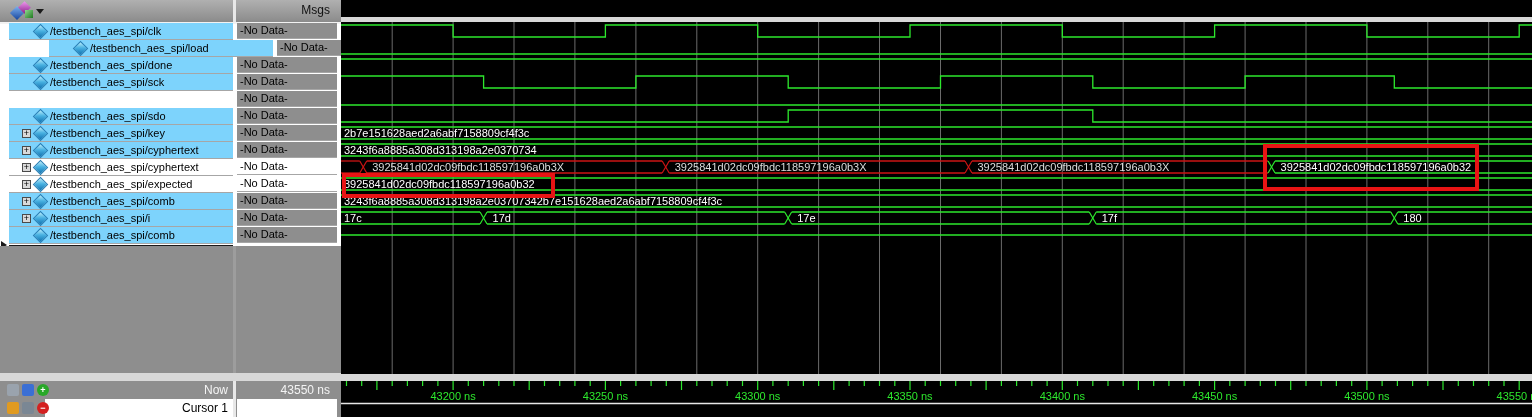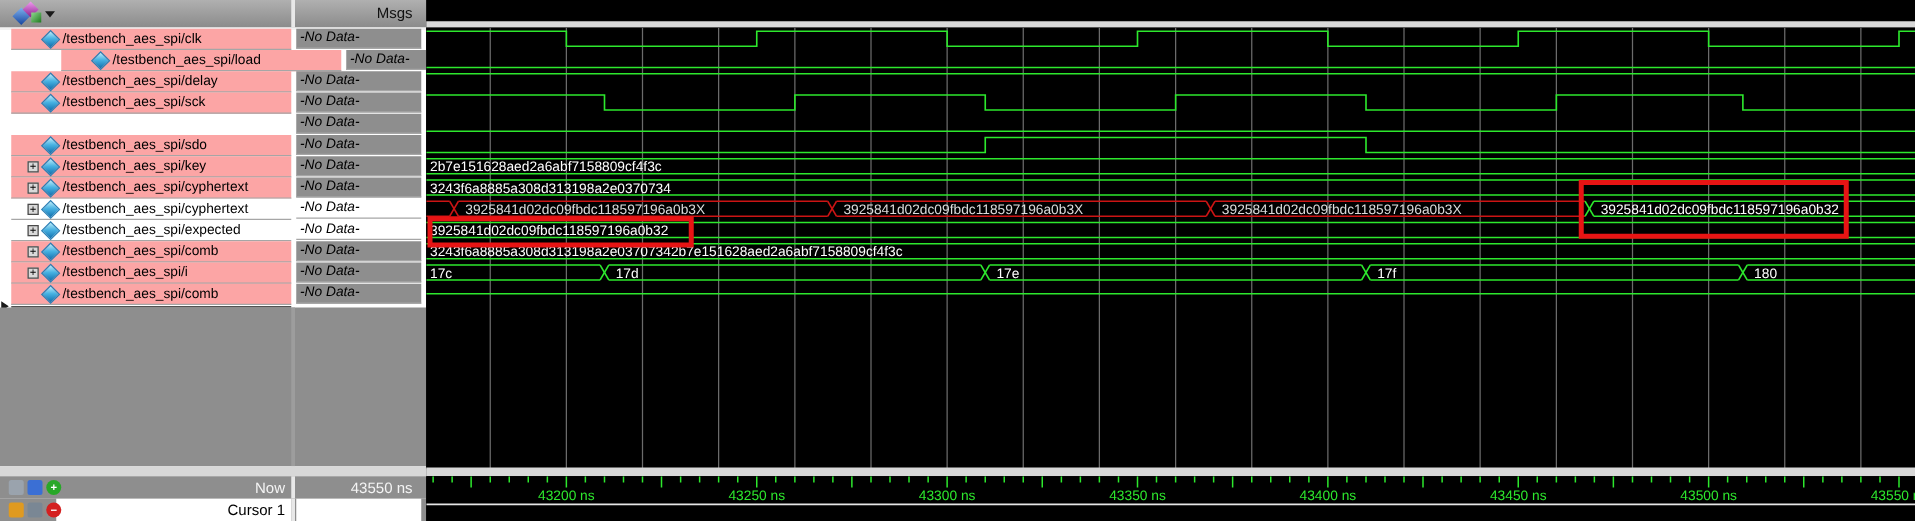--- a/index.html
+++ b/index.html
@@ -15,24 +15,24 @@
   #hdr-icon{position:absolute;left:11px;top:2px;width:30px;height:18px;}
   .dia{position:absolute;transform:rotate(45deg);}
   #hdr-dia-magenta{left:9px;top:1px;width:9px;height:9px;background:linear-gradient(135deg,#f09af0,#8a1f8a);}
   #hdr-dia-blue{left:1px;top:6px;width:10px;height:10px;background:linear-gradient(135deg,#7fb2ef,#16459e);}
   #hdr-sq-green{position:absolute;left:14px;top:8px;width:8px;height:8px;background:linear-gradient(135deg,#8fd98f,#1f7a1f);}
   #hdr-caret{position:absolute;left:36px;top:9px;width:0;height:0;
     border-left:4px solid transparent;border-right:4px solid transparent;border-top:5px solid #1a1a1a;}
   
   #rows{position:absolute;left:0;top:23px;width:341px;}
   .sig-row{position:absolute;left:0;width:341px;height:17px;}
-  .name-cell{position:absolute;left:9px;top:0;width:224px;height:16px;background:#fca5a5;
+  .name-cell{position:absolute;left:9px;top:0;width:224px;height:16px;background:#7dd3fc;
     border-bottom:1px solid #a6a6a6;}
   .msgs-cell{position:absolute;left:237px;top:0;width:100px;height:16px;background:#8e8e8e;
-    border-bottom:1px solid #a6a6a6;font-size:11px;color:#000;padding:1px 12px 0 3px;box-sizing:border-box;font-style:italic;}
+    border-bottom:1px solid #a6a6a6;font-size:11px;color:#000;padding:1px 12px 0 3px;box-sizing:border-box;}
   .sig-row.selected .name-cell,.sig-row.selected .msgs-cell{background:#ffffff;}
   .plus-box{position:absolute;left:13px;top:4px;width:9px;height:9px;background:#d9d9d9;
     border:1px solid #4a4a4a;box-sizing:border-box;font-size:9px;line-height:6px;text-align:center;color:#000;}
   .sig-dia{position:absolute;left:26px;top:3px;width:9px;height:9px;transform:rotate(45deg);
     background:linear-gradient(135deg,#bdeefb,#49b2e2 45%,#0f6fae);border:1px solid #2a7fb5;}
   .sig-label{position:absolute;left:41px;top:2px;font-size:11px;color:#000;white-space:nowrap;}
   #list-end-line{position:absolute;left:9px;top:245px;width:224px;height:1px;background:#1a1a1a;}
   #list-end-tri{position:absolute;left:1px;top:241px;width:0;height:0;
     border-top:4px solid transparent;border-bottom:4px solid transparent;border-left:6px solid #1a1a1a;}
   #panel-filler{position:absolute;left:0;top:246px;width:341px;height:127px;background:#8e8e8e;}
@@ -86,21 +86,21 @@
       <div class="sig-row" style="top: 17px; margin-left: 40px;">
         <div class="name-cell">
           <span class="sig-dia" style="left: 26px;"></span>
           <span class="sig-label">/testbench_aes_spi/load</span>
         </div>
         <div class="msgs-cell">-No Data-</div>
       </div>
       <div class="sig-row" style="top: 34px;">
         <div class="name-cell">
           <span class="sig-dia" style="left: 26px;"></span>
-          <span class="sig-label">/testbench_aes_spi/delay</span>
+          <span class="sig-label">/testbench_aes_spi/done</span>
         </div>
         <div class="msgs-cell">-No Data-</div>
       </div>
       <div class="sig-row" style="top: 51px;">
         <div class="name-cell">
           <span class="sig-dia" style="left: 26px;"></span>
           <span class="sig-label">/testbench_aes_spi/sck</span>
         </div>
         <div class="msgs-cell">-No Data-</div>
       </div>

